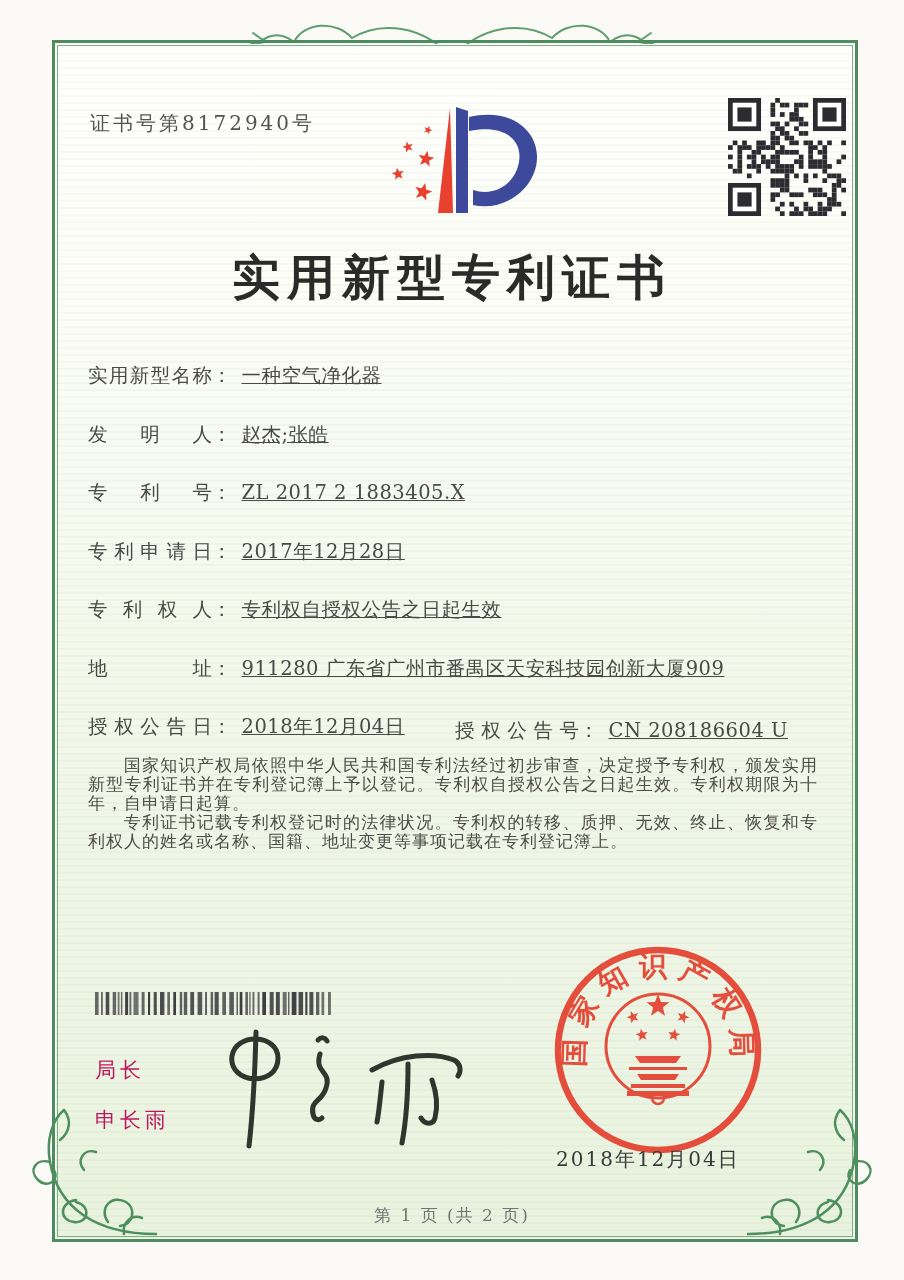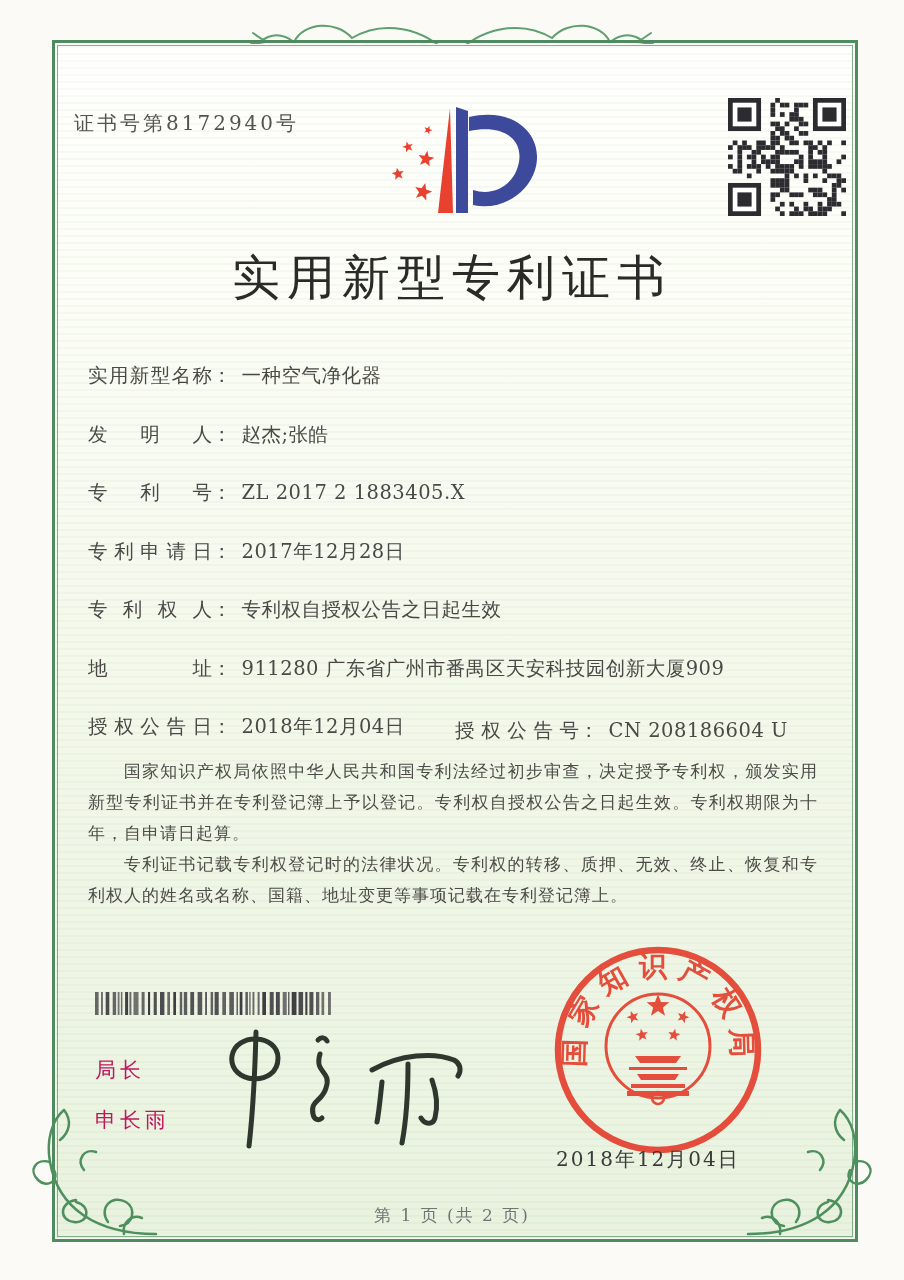--- a/index.html
+++ b/index.html
@@ -12,36 +12,36 @@
   .frame { position:absolute; left:52px; top:40px; width:806px; height:1202px;
            border:3px solid #4e8c5f; }
   .frame::before { content:""; position:absolute; inset:2px; border:1px solid #7fb08a; }
 
   
   .paper { position:absolute; left:56px; top:44px; width:798px; height:1194px;
            background:
              repeating-linear-gradient(0deg, rgba(110,165,115,0.055) 0 2px, rgba(255,255,255,0) 2px 7px),
              linear-gradient(180deg,#fffffd 0%, #fcfdf6 22%, #f3f8ea 55%, #e9f2df 100%); }
 
-  .cert-no { position:absolute; left:74px; top:110px; font-size:20px; letter-spacing:3px; color:#55534f; }
+  .cert-no { position:absolute; left:90px; top:110px; font-size:20px; letter-spacing:3px; color:#55534f; }
 
   .logo { position:absolute; left:385px; top:98px; width:175px; height:120px; }
   .qr   { position:absolute; left:728px; top:98px; width:118px; height:118px; }
 
   .title { position:absolute; left:0; top:246px; width:100%; text-align:center;
-           font-size:48px; font-weight:400; letter-spacing:7px; color:#2a2a28; }
+           font-size:48px; font-weight:700; letter-spacing:7px; color:#2a2a28; }
 
   .fields { position:absolute; left:88px; top:362px; width:740px; }
   .row { height:58.5px; font-size:19.5px; color:#4a4946; position:relative; white-space:nowrap; }
   .lbl { display:inline-block; width:124px; text-align:justify; text-align-last:justify; vertical-align:top; }
   .colon { display:inline-block; margin-right:10px; }
-  .val { letter-spacing:0.5px; }
+  .val { letter-spacing:0.5px;text-decoration:underline; }
   .grant-no { position:absolute; left:367px; top:4px; }
 
-  .paras { position:absolute; left:88px; top:756px; width:730px; font-size:17px; line-height:31px;
+  .paras { position:absolute; left:88px; top:756px; width:730px; font-size:17px; line-height:19px;
            color:#4d4c48; letter-spacing:1px; text-align:justify; }
   .paras p { text-indent:2.1em; }
 
   .barcode { position:absolute; left:95px; top:992px; width:240px; height:23px; }
 
   .director { position:absolute; left:95px; top:1056px; color:#be185d;
               font-family:"DejaVu Sans", sans-serif; font-size:21px; letter-spacing:4px; }
   .director .name { margin-top:22px; }
 
   .signature { position:absolute; left:222px; top:1026px; width:250px; height:125px; }

